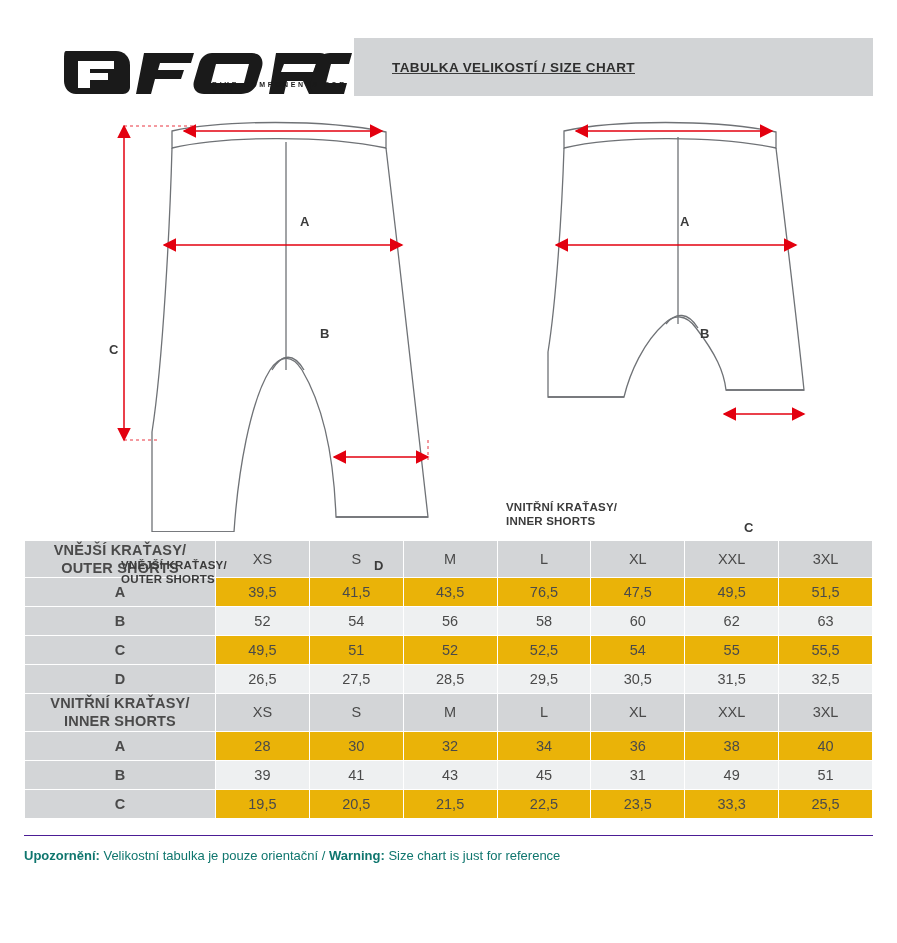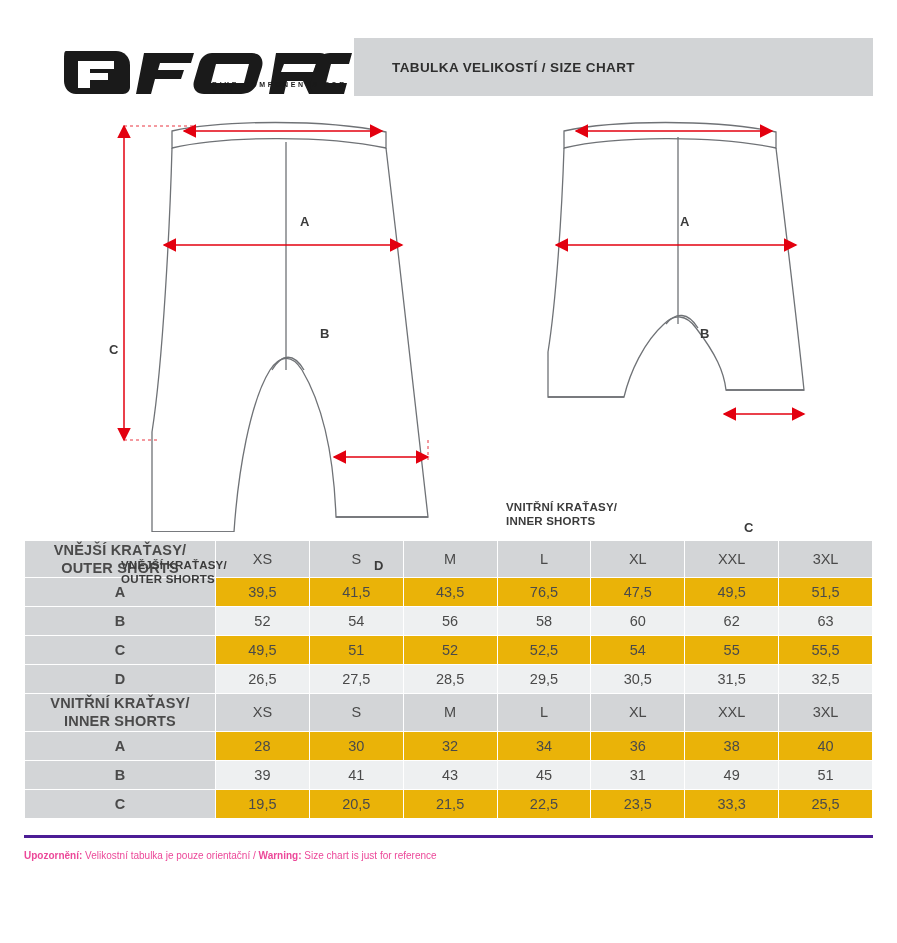--- a/index.html
+++ b/index.html
@@ -23,20 +23,21 @@
     padding: 0 24px;
   }
 
   
   .header {
     position: relative;
     margin-top: 38px;
     height: 58px;
     display: flex;
     align-items: stretch;
+    text-decoration: underline;
   }
   .logo-box {
     width: 330px;
     background: #ffffff;
     display: flex;
     align-items: center;
     padding-left: 40px;
     box-sizing: border-box;
     position: relative;
     z-index: 2;
@@ -120,24 +121,24 @@
     font-weight: bold;
     font-size: 15px;
     color: #4b4b4b;
   }
   .cell-odd { background: #eab308; margin-top: 11px; }
   .cell-even { background: #eef0f1; }
 
   
   .footer {
     margin-top: 16px;
-    border-top: 3px solid #4c1d95;
+    border-top: 1px solid #4c1d95;
     padding-top: 12px;
-    font-size: 10px;
-    color: #ec4899;
+    font-size: 13px;
+    color: #0f766e;
   }
   .footer b { font-weight: bold; }
 </style>
 </head>
 <body>
 
 <div class="page">
 
   <div class="header">
     <div class="logo-box">

